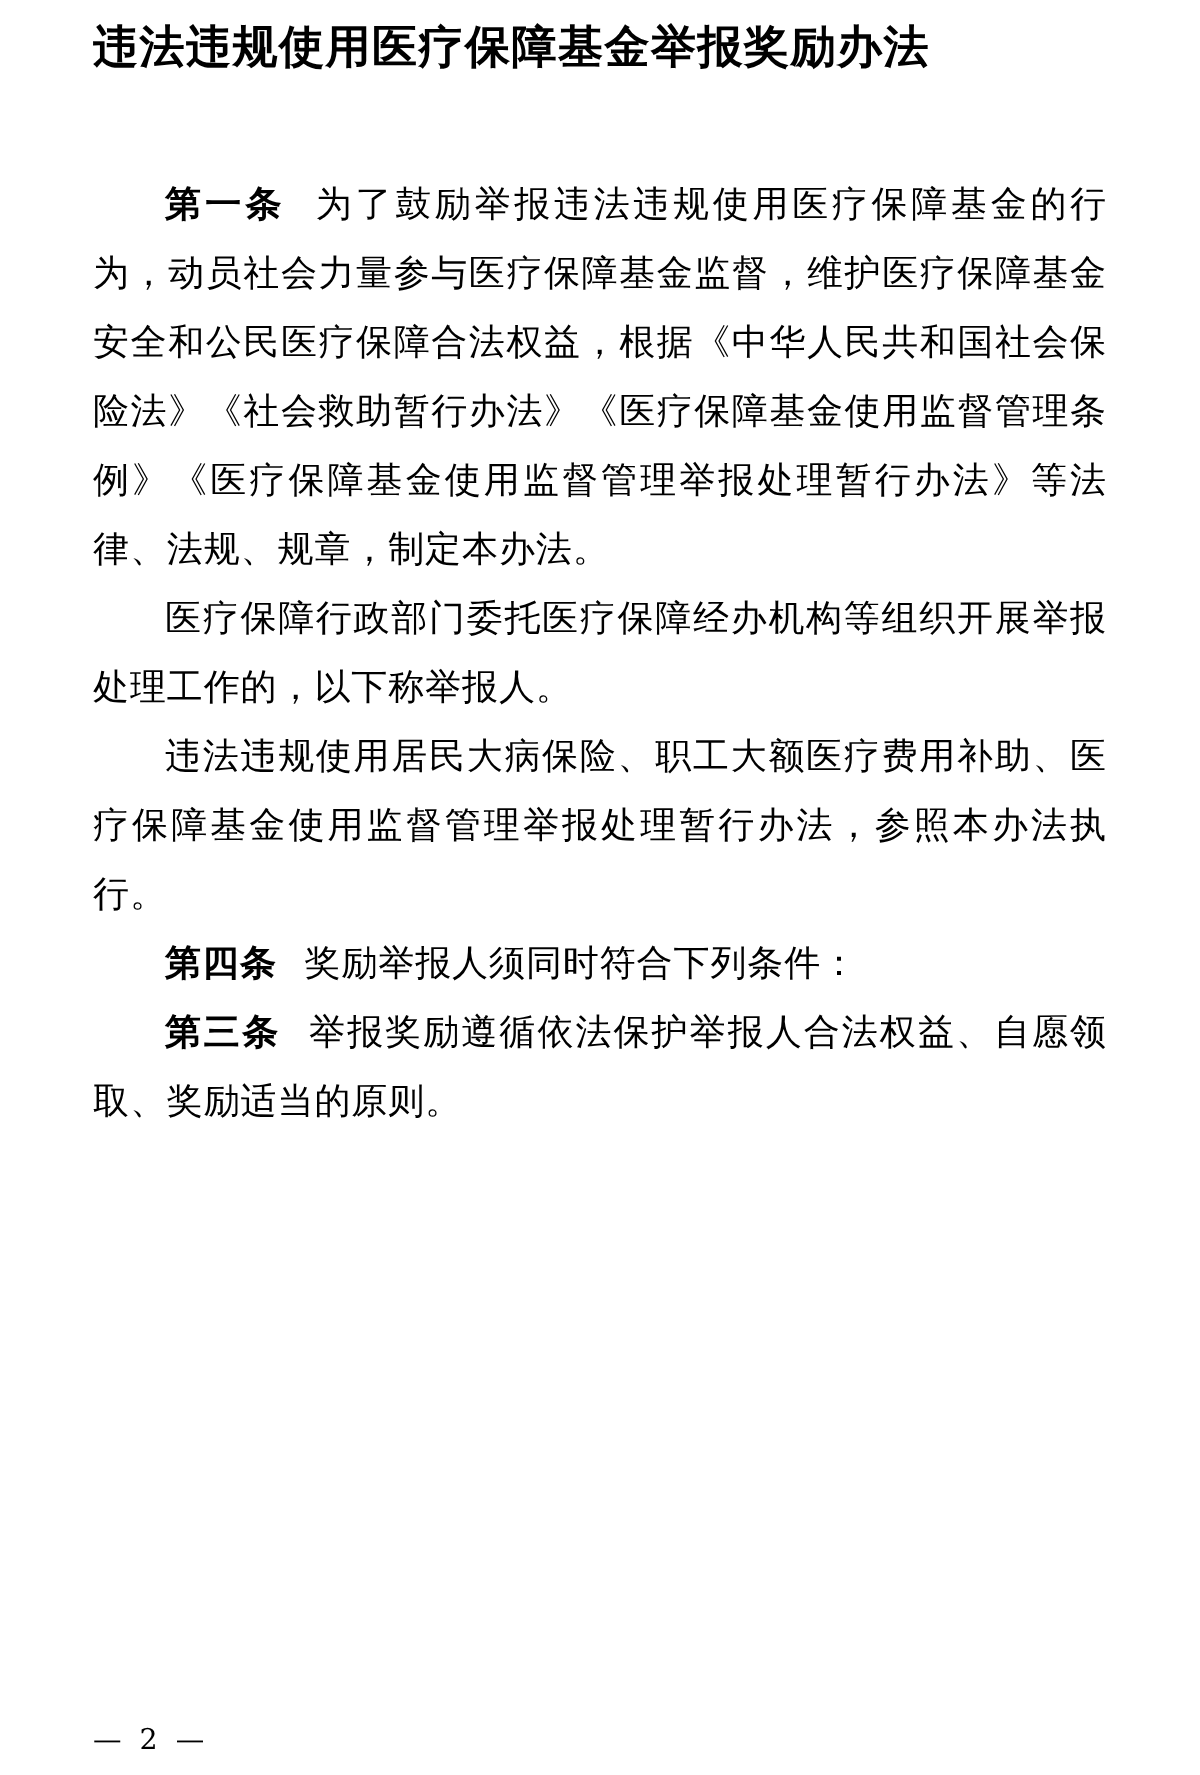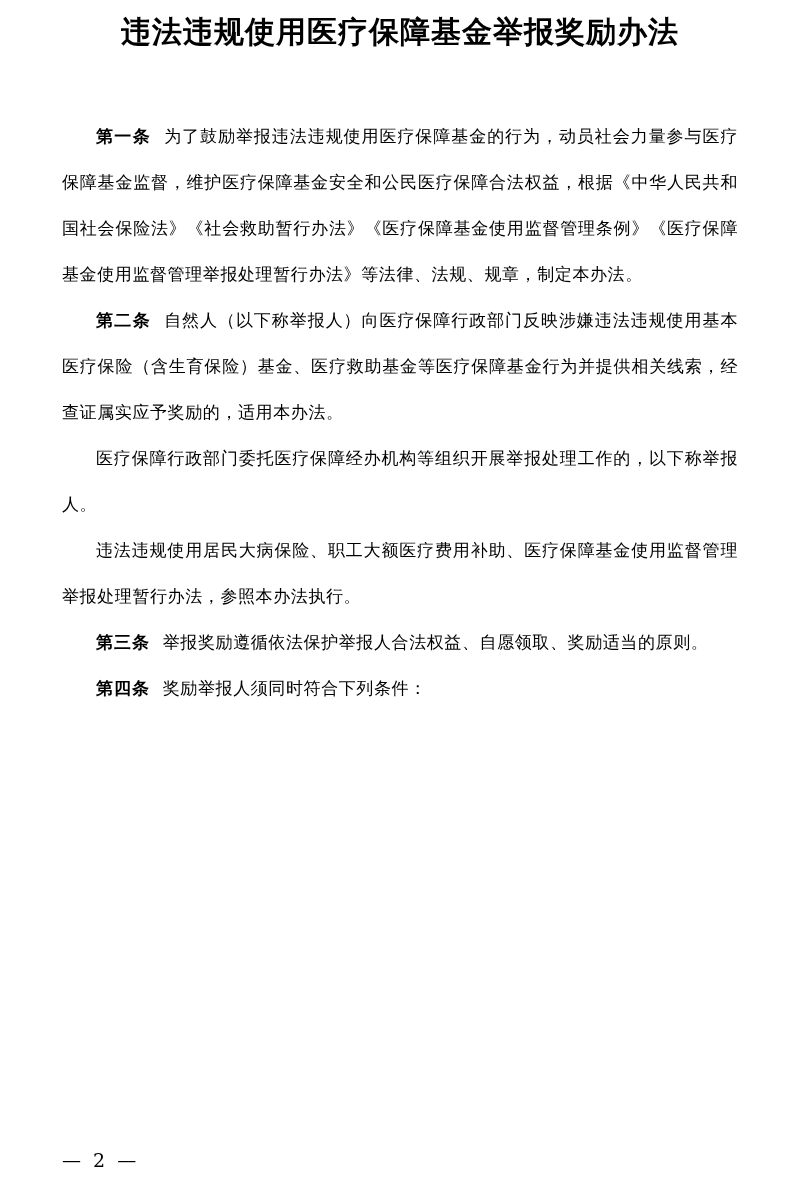--- a/index.html
+++ b/index.html
@@ -16,34 +16,34 @@
     overflow: hidden;
   }
   .page {
     width: 800px;
     height: 1183px;
     box-sizing: border-box;
     padding: 0 62px;
     position: relative;
   }
   .doc-title {
-    text-align: center;
+    text-align: left;
     font-size: 30px;
     font-weight: bold;
     letter-spacing: 1px;
     line-height: 1.3;
     margin-top: 12px;
     margin-bottom: 16px;
     font-family: "DejaVu Serif", "Liberation Serif", serif;
   }
   .body-block {
     margin-top: 62px;
   }
   p.para {
-    font-size: 17px;
+    font-size: 24px;
     line-height: 46px;
     margin: 0;
     text-align: justify;
     text-justify: inter-ideograph;
     text-indent: 2em;
     letter-spacing: 0.6px;
     font-family: "DejaVu Serif", "Liberation Serif", serif;
   }
   p.para .artnum {
     font-weight: bold;
@@ -71,38 +71,35 @@
 <div class="page">
 
   <h1 class="doc-title">违法违规使用医疗保障基金举报奖励办法</h1>
 
   <div class="body-block">
 
     <p class="para">
       <span class="artnum">第一条</span><span class="gap"></span><span>为了鼓励举报违法违规使用医疗保障基金的行为，动员社会力量参与医疗保障基金监督，维护医疗保障基金安全和公民医疗保障合法权益，根据《中华人民共和国社会保险法》《社会救助暂行办法》《医疗保障基金使用监督管理条例》《医疗保障基金使用监督管理举报处理暂行办法》等法律、法规、规章，制定本办法。</span>
     </p>
 
-    <p class="para">
-      <span class="artnum">第二条</span><span class="gap"></span><span>自然人（以下称举报人）向医疗保障行政部门反映涉嫌违法违规使用基本医疗保险（含生育保险）基金、医疗救助基金等医疗保障基金行为并提供相关线索，经查证属实应予奖励的，适用本办法。</span>
-    </p>
 
     <p class="para">
       <span>医疗保障行政部门委托医疗保障经办机构等组织开展举报处理工作的，以下称举报人。</span>
     </p>
 
     <p class="para">
       <span>违法违规使用居民大病保险、职工大额医疗费用补助、医疗保障基金使用监督管理举报处理暂行办法，参照本办法执行。</span>
     </p>
 
     <p class="para">
-      <span class="artnum">第三条</span><span class="gap"></span><span>举报奖励遵循依法保护举报人合法权益、自愿领取、奖励适当的原则。</span>
+      <span class="artnum">第四条</span><span class="gap"></span><span>奖励举报人须同时符合下列条件：</span>
     </p>
 
     <p class="para">
-      <span class="artnum">第四条</span><span class="gap"></span><span>奖励举报人须同时符合下列条件：</span>
+      <span class="artnum">第三条</span><span class="gap"></span><span>举报奖励遵循依法保护举报人合法权益、自愿领取、奖励适当的原则。</span>
     </p>
 
 
   </div>
 
   <div class="footer">
     <span>— 2 —</span>
   </div>
 
 </div>

